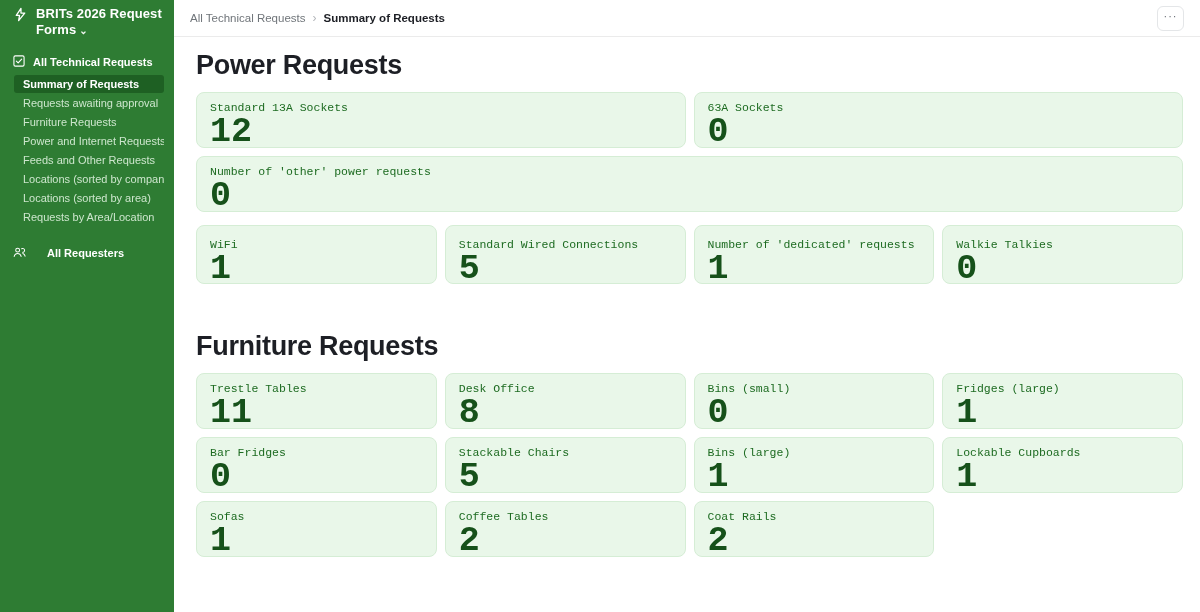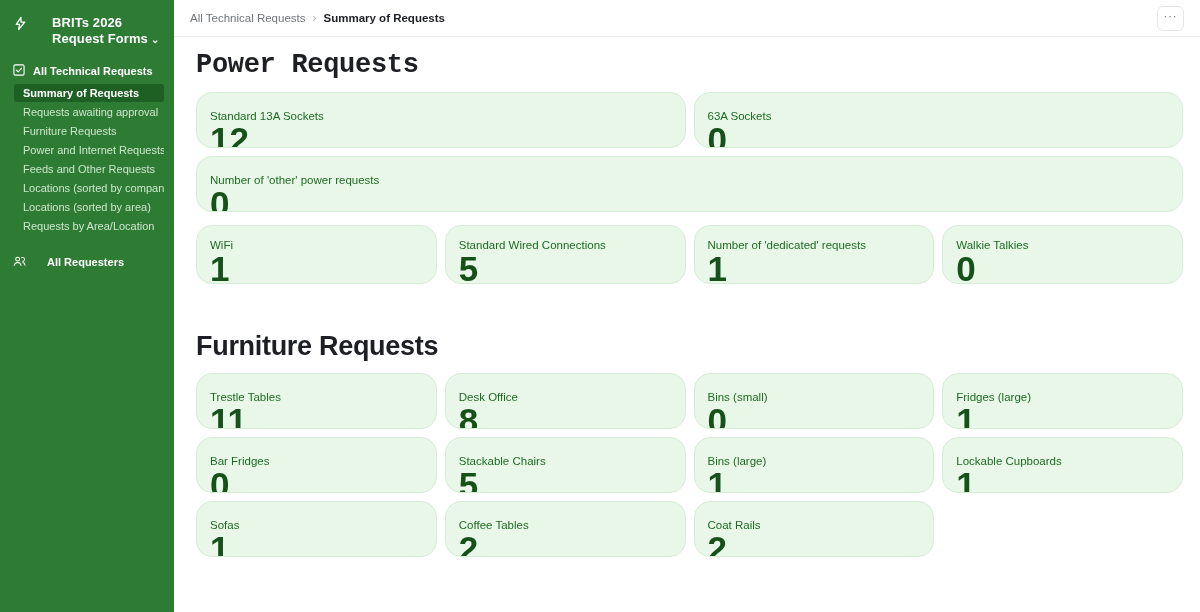--- a/index.html
+++ b/index.html
@@ -19,22 +19,22 @@
     width:1200px;height:612px;overflow:hidden;display:flex;
     font-family:"Liberation Sans",sans-serif;background:#fff;
   }
 
   
   .sidebar{
     width:174px;min-width:174px;height:612px;
     background:var(--sidebar_bg);color:#fff;
   }
   .ws-title-row{
-    display:flex;align-items:flex-start;gap:24px;
-    padding:15px 10px 0 13px;cursor:pointer;
+    display:flex;align-items:flex-start;gap:8px;
+    padding:6px 10px 0 13px;cursor:pointer;
   }
   .ws-bolt{flex:0 0 auto;margin-top:1px;}
   .ws-title{
     font-size:13px;font-weight:bold;line-height:16px;letter-spacing:.1px;
   }
   .ws-chevron{font-size:10px;font-weight:bold;margin-left:3px;opacity:.95;}
 
   .group-row{
     display:flex;align-items:center;gap:8px;
     margin-top:13px;padding:3px 13px;
@@ -81,32 +81,33 @@
     display:flex;align-items:center;justify-content:center;
     color:#6b6f76;font-size:11px;letter-spacing:1px;line-height:1;
     cursor:pointer;padding-bottom:4px;
   }
 
   .content{flex:1;overflow:hidden;padding:0 17px 0 22px;}
   .section-title{
     font-size:27px;font-weight:bold;color:var(--heading_color);
     letter-spacing:-.3px;line-height:28px;margin:0;
   }
-  .mt-first{margin-top:14px;font-family:Liberation Mono, monospace;}
+  .mt-first{margin-top:14px;}
   .mt-section{margin-top:48px;}
   .card-grid{
     display:grid;grid-template-columns:repeat(4,1fr);
     gap:8px;margin-top:13px;
   }
   .card{
     background:var(--card_bg);
     border:1px solid var(--card_border);
-    border-radius:16px;
-    padding:16px 13px 0;
+    border-radius:8px;
+    padding:8px 13px 0;
     overflow:hidden;
+    font-family:Liberation Mono, monospace;
   }
   .span2{grid-column:span 2;}
   .span4{grid-column:span 4;}
   .h56{height:56px;}
   .h67{height:59px;padding-top:12px;}
   .card-label{font-size:11.5px;line-height:14px;color:var(--card_label_color);}
   .card-value{
     font-size:35px;line-height:30px;font-weight:bold;
     color:var(--card_value_color);margin-top:2px;
   }

